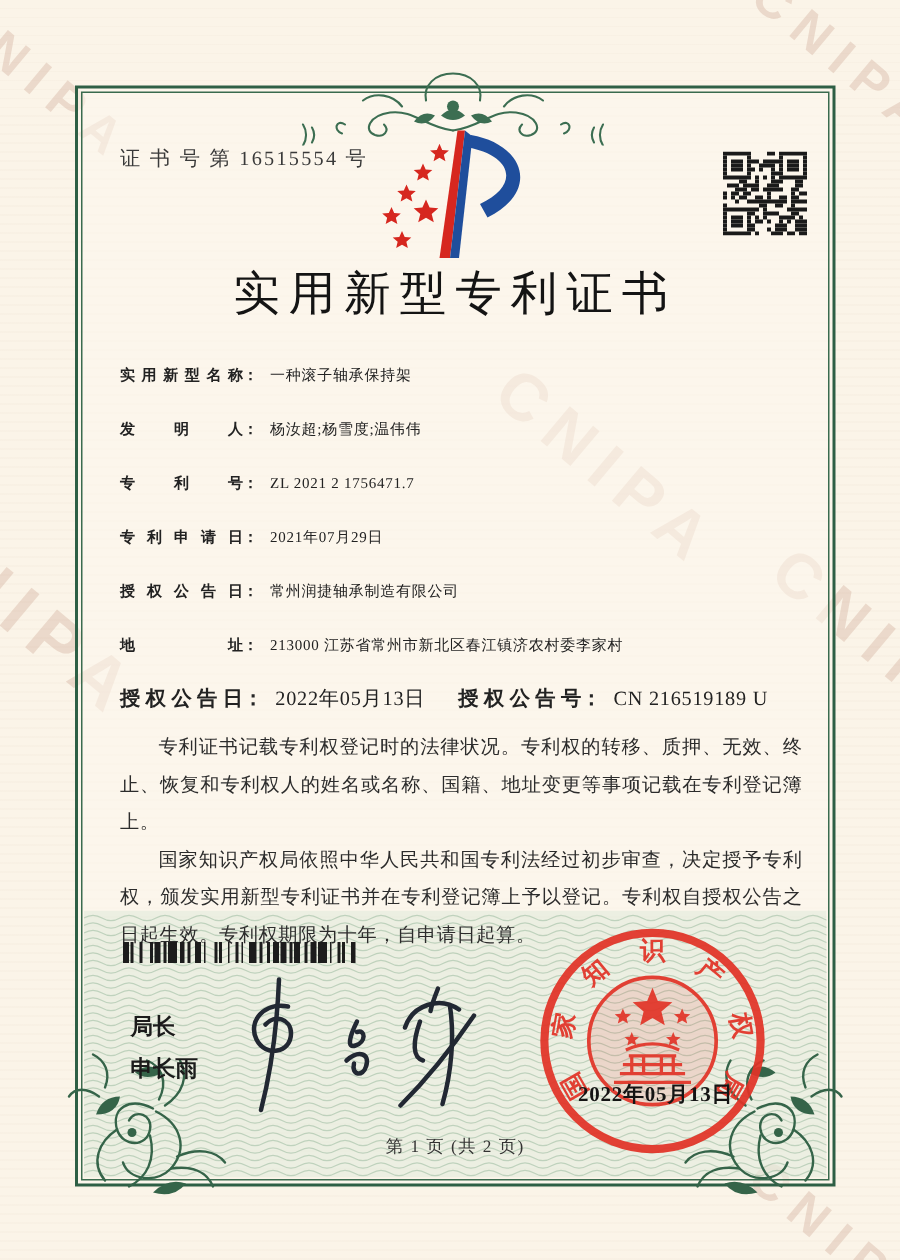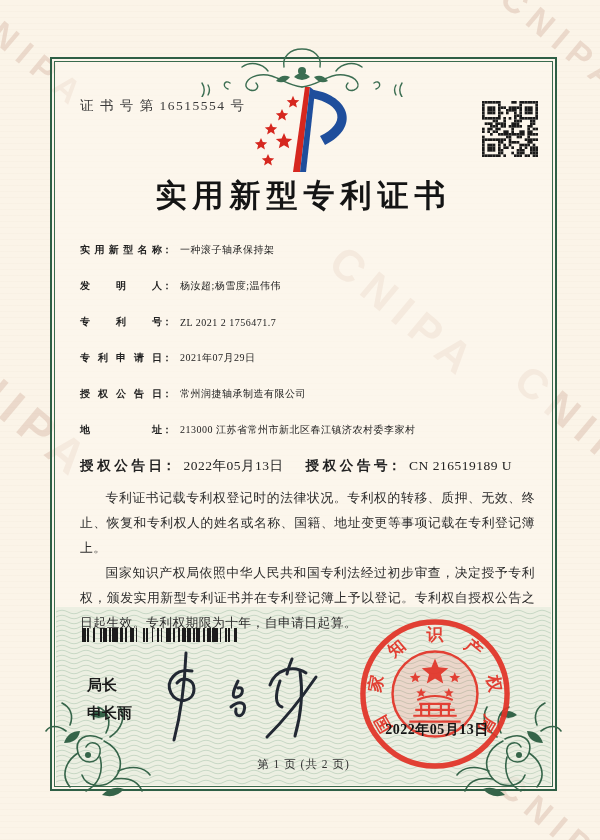--- a/index.html
+++ b/index.html
@@ -25,21 +25,21 @@
   }
   .guilloche{ position:absolute; left:4px; bottom:4px; z-index:0; }
   .cert-no{
     position:absolute; left:28px; top:38px; font-size:13.5px; letter-spacing:1.5px;
     color:#3a3a3a; z-index:2;
   }
   .logo{ position:absolute; left:196px; top:26px; z-index:2; }
   .qr{ position:absolute; left:430px; top:42px; z-index:2; }
   .title{
     position:absolute; left:0; top:116px; width:100%; text-align:center;
-    font-size:31px; font-weight:bold; letter-spacing:6px; color:#141414; z-index:2;
+    font-size:31px; font-weight:normal; letter-spacing:6px; color:#141414; z-index:2;
   }
   .fields{ position:absolute; left:28px; top:173px; width:452px; z-index:2; }
   .frow{ height:36px; display:flex; align-items:center; font-size:10px; }
   .flabel{
     display:inline-block; width:82px; text-align:justify; text-align-last:justify;
     font-weight:600; color:#222; flex:0 0 82px;
   }
   .fcolon{ font-weight:600; margin-right:8px; }
   .fvalue{ color:#222; letter-spacing:0.5px; white-space:nowrap; }
   .grant-row{ display:flex; height:36px; align-items:center; font-size:13.5px; }

